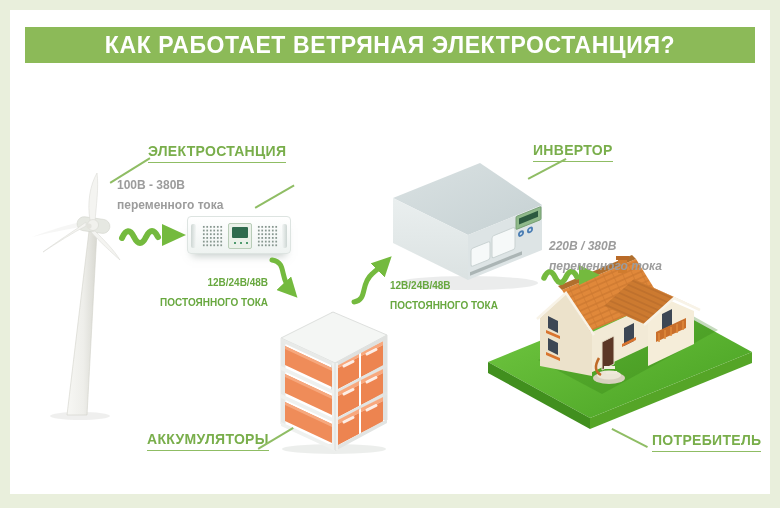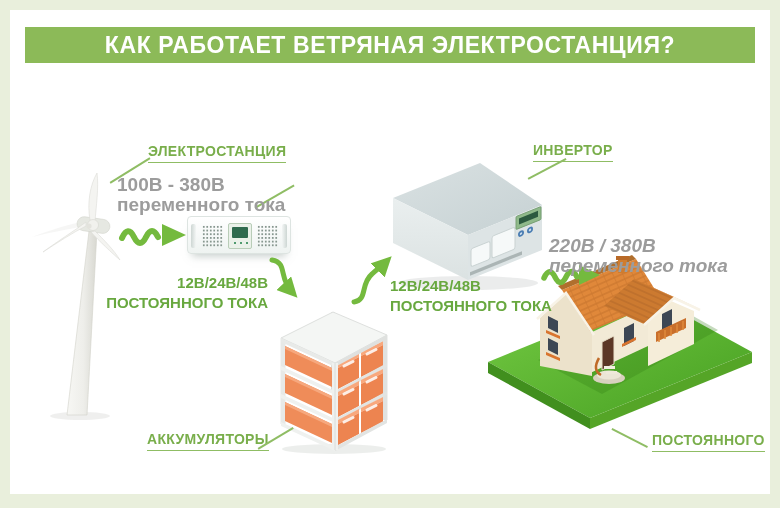--- a/index.html
+++ b/index.html
@@ -10,22 +10,22 @@
   html,body{width:780px;height:508px;}
   body{font-family:"Liberation Sans","DejaVu Sans",sans-serif;background:var(--frame-bg);}
   #canvas{position:relative;width:780px;height:508px;background:var(--frame-bg);overflow:hidden;}
   .panel{position:absolute;left:10px;top:10px;width:760px;height:484px;background:#ffffff;}
   .header-bar{position:absolute;left:25px;top:27px;width:730px;height:36px;background:var(--header-bg);
     display:flex;align-items:center;justify-content:center;}
   .header-title{color:#ffffff;font-size:23px;font-weight:bold;letter-spacing:.6px;white-space:nowrap;}
   .lbl{position:absolute;color:var(--label-green);font-size:14px;font-weight:bold;letter-spacing:.3px;
     border-bottom:1px solid #8fbd64;padding-bottom:3px;white-space:nowrap;}
   .connector{position:absolute;height:1.5px;background:#8fbd64;transform-origin:left center;}
-  .gray-note{position:absolute;color:var(--muted-text);font-size:19px;font-weight:bold;line-height:20px;white-space:nowrap;}
-  .dc-note{position:absolute;color:var(--dc-text-green);font-size:15px;font-weight:bold;line-height:20px;white-space:nowrap;}
+  .gray-note{position:absolute;color:var(--muted-text);font-size:12px;font-weight:bold;line-height:20px;white-space:nowrap;}
+  .dc-note{position:absolute;color:var(--dc-text-green);font-size:10px;font-weight:bold;line-height:20px;white-space:nowrap;}
   .dc-right-align{text-align:right;}
   .abs{position:absolute;}
   
   .ctrl{position:absolute;left:187px;top:214px;width:104px;height:46px;}
   .ctrl .body{position:absolute;left:0;top:2px;width:104px;height:38px;background:linear-gradient(#ffffff, #eef3f1);
     border:1px solid #dde4e1;border-radius:4px;box-shadow:0 7px 8px -5px rgba(140,155,150,.5);}
   .ctrl .handle{position:absolute;top:7px;width:5px;height:24px;border-radius:2px;background:linear-gradient(90deg,#cdd6d3,#f3f6f5);}
   .ctrl .handle.l{left:3px;} .ctrl .handle.r{right:3px;background:linear-gradient(90deg,#f3f6f5,#cdd6d3);}
   .ctrl .grille{position:absolute;top:8px;width:21px;height:22px;
     background-image:radial-gradient(circle,#87978f 0.9px,transparent 1.2px);background-size:3.5px 3.7px;}
@@ -253,21 +253,21 @@
   <div class="connector" style="left:110px;top:182px;width:47px;transform:rotate(-32deg);"></div>
 
   <div class="connector" style="left:255px;top:207px;width:45px;transform:rotate(-30deg);"></div>
 
   <span class="lbl" style="left:533px;top:142px;">ИНВЕРТОР</span>
   <div class="connector" style="left:528px;top:178px;width:43px;transform:rotate(-28deg);"></div>
 
   <span class="lbl" style="left:147px;top:431px;text-align:center;">АККУМУЛЯТОРЫ</span>
   <div class="connector" style="left:258px;top:448px;width:41px;transform:rotate(-31deg);"></div>
 
-  <span class="lbl" style="left:652px;top:432px;">ПОСТОЯННОГО</span>
+  <span class="lbl" style="left:652px;top:432px;">ПОТРЕБИТЕЛЬ</span>
   <div class="connector" style="left:612px;top:428px;width:40px;transform:rotate(27deg);"></div>
 
   <div class="gray-note" style="left:117px;top:175px;">
     <div>100В - 380В</div>
     <div>переменного тока</div>
   </div>
 
   <div class="dc-note dc-right-align" style="right:512px;top:273px;">
     <div>12В/24В/48В</div>
     <div>ПОСТОЯННОГО ТОКА</div>

